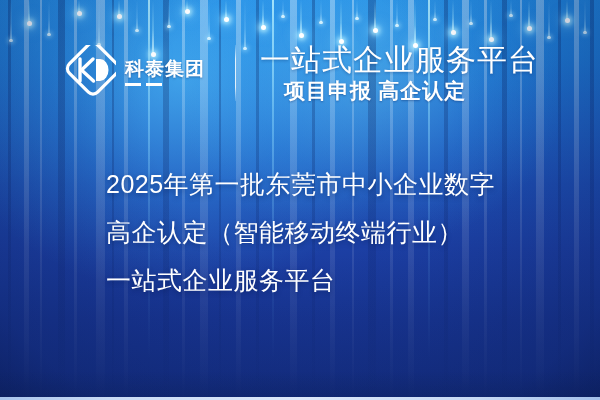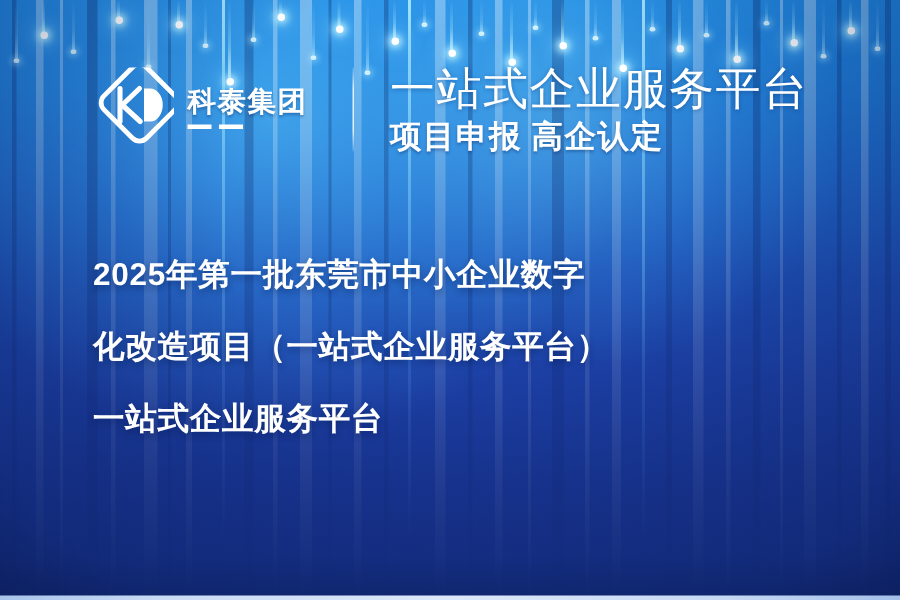--- a/index.html
+++ b/index.html
@@ -181,38 +181,40 @@
   }
   .tagline-sub {
     font-family:"Liberation Serif", serif;
     font-size:21px;
     line-height:1.05;
     font-weight:700;
     color:#ffffff;
     letter-spacing:1px;
     white-space:nowrap;
     text-shadow:0 1px 2px rgba(6,28,85,.35);
+    margin-left:24px;
   }
 
   
   .headline {
     position:absolute;
     left:62px;
     top:160px;
     width:510px;
   }
   .headline-line {
     font-family:"Liberation Sans", sans-serif;
-    font-weight:700;
-    font-size:21px;
+    font-weight:400;
+    font-size:25px;
     line-height:48px;
     color:#ffffff;
     letter-spacing:0.5px;
     white-space:nowrap;
     text-shadow:0 2px 5px rgba(5,22,74,.45);
+    margin-left:44px;
   }
 
   
   .bottom-rail {
     position:absolute;
     left:0; right:0; bottom:0;
     height:3px;
     background:linear-gradient(90deg,
         #a8c4ec 0%, #c9dbf5 18%, #dce8fa 50%, #c6d9f4 80%, #a4c0ea 100%);
   }
@@ -420,20 +422,20 @@
 
     <div class="tagline">
       <div class="tagline-main">一站式企业服务平台</div>
       <div class="tagline-sub">项目申报 高企认定</div>
     </div>
 
   </div>
 
   <div class="headline">
     <div class="headline-line">2025年第一批东莞市中小企业数字</div>
-    <div class="headline-line">化改造项目（一站式企业服务平台）</div>
+    <div class="headline-line">高企认定（智能移动终端行业）</div>
     <div class="headline-line">一站式企业服务平台</div>
   </div>
 
   <div class="bottom-shade"></div>
   <div class="bottom-rail"></div>
 
 </div>
 
 </body></html>

